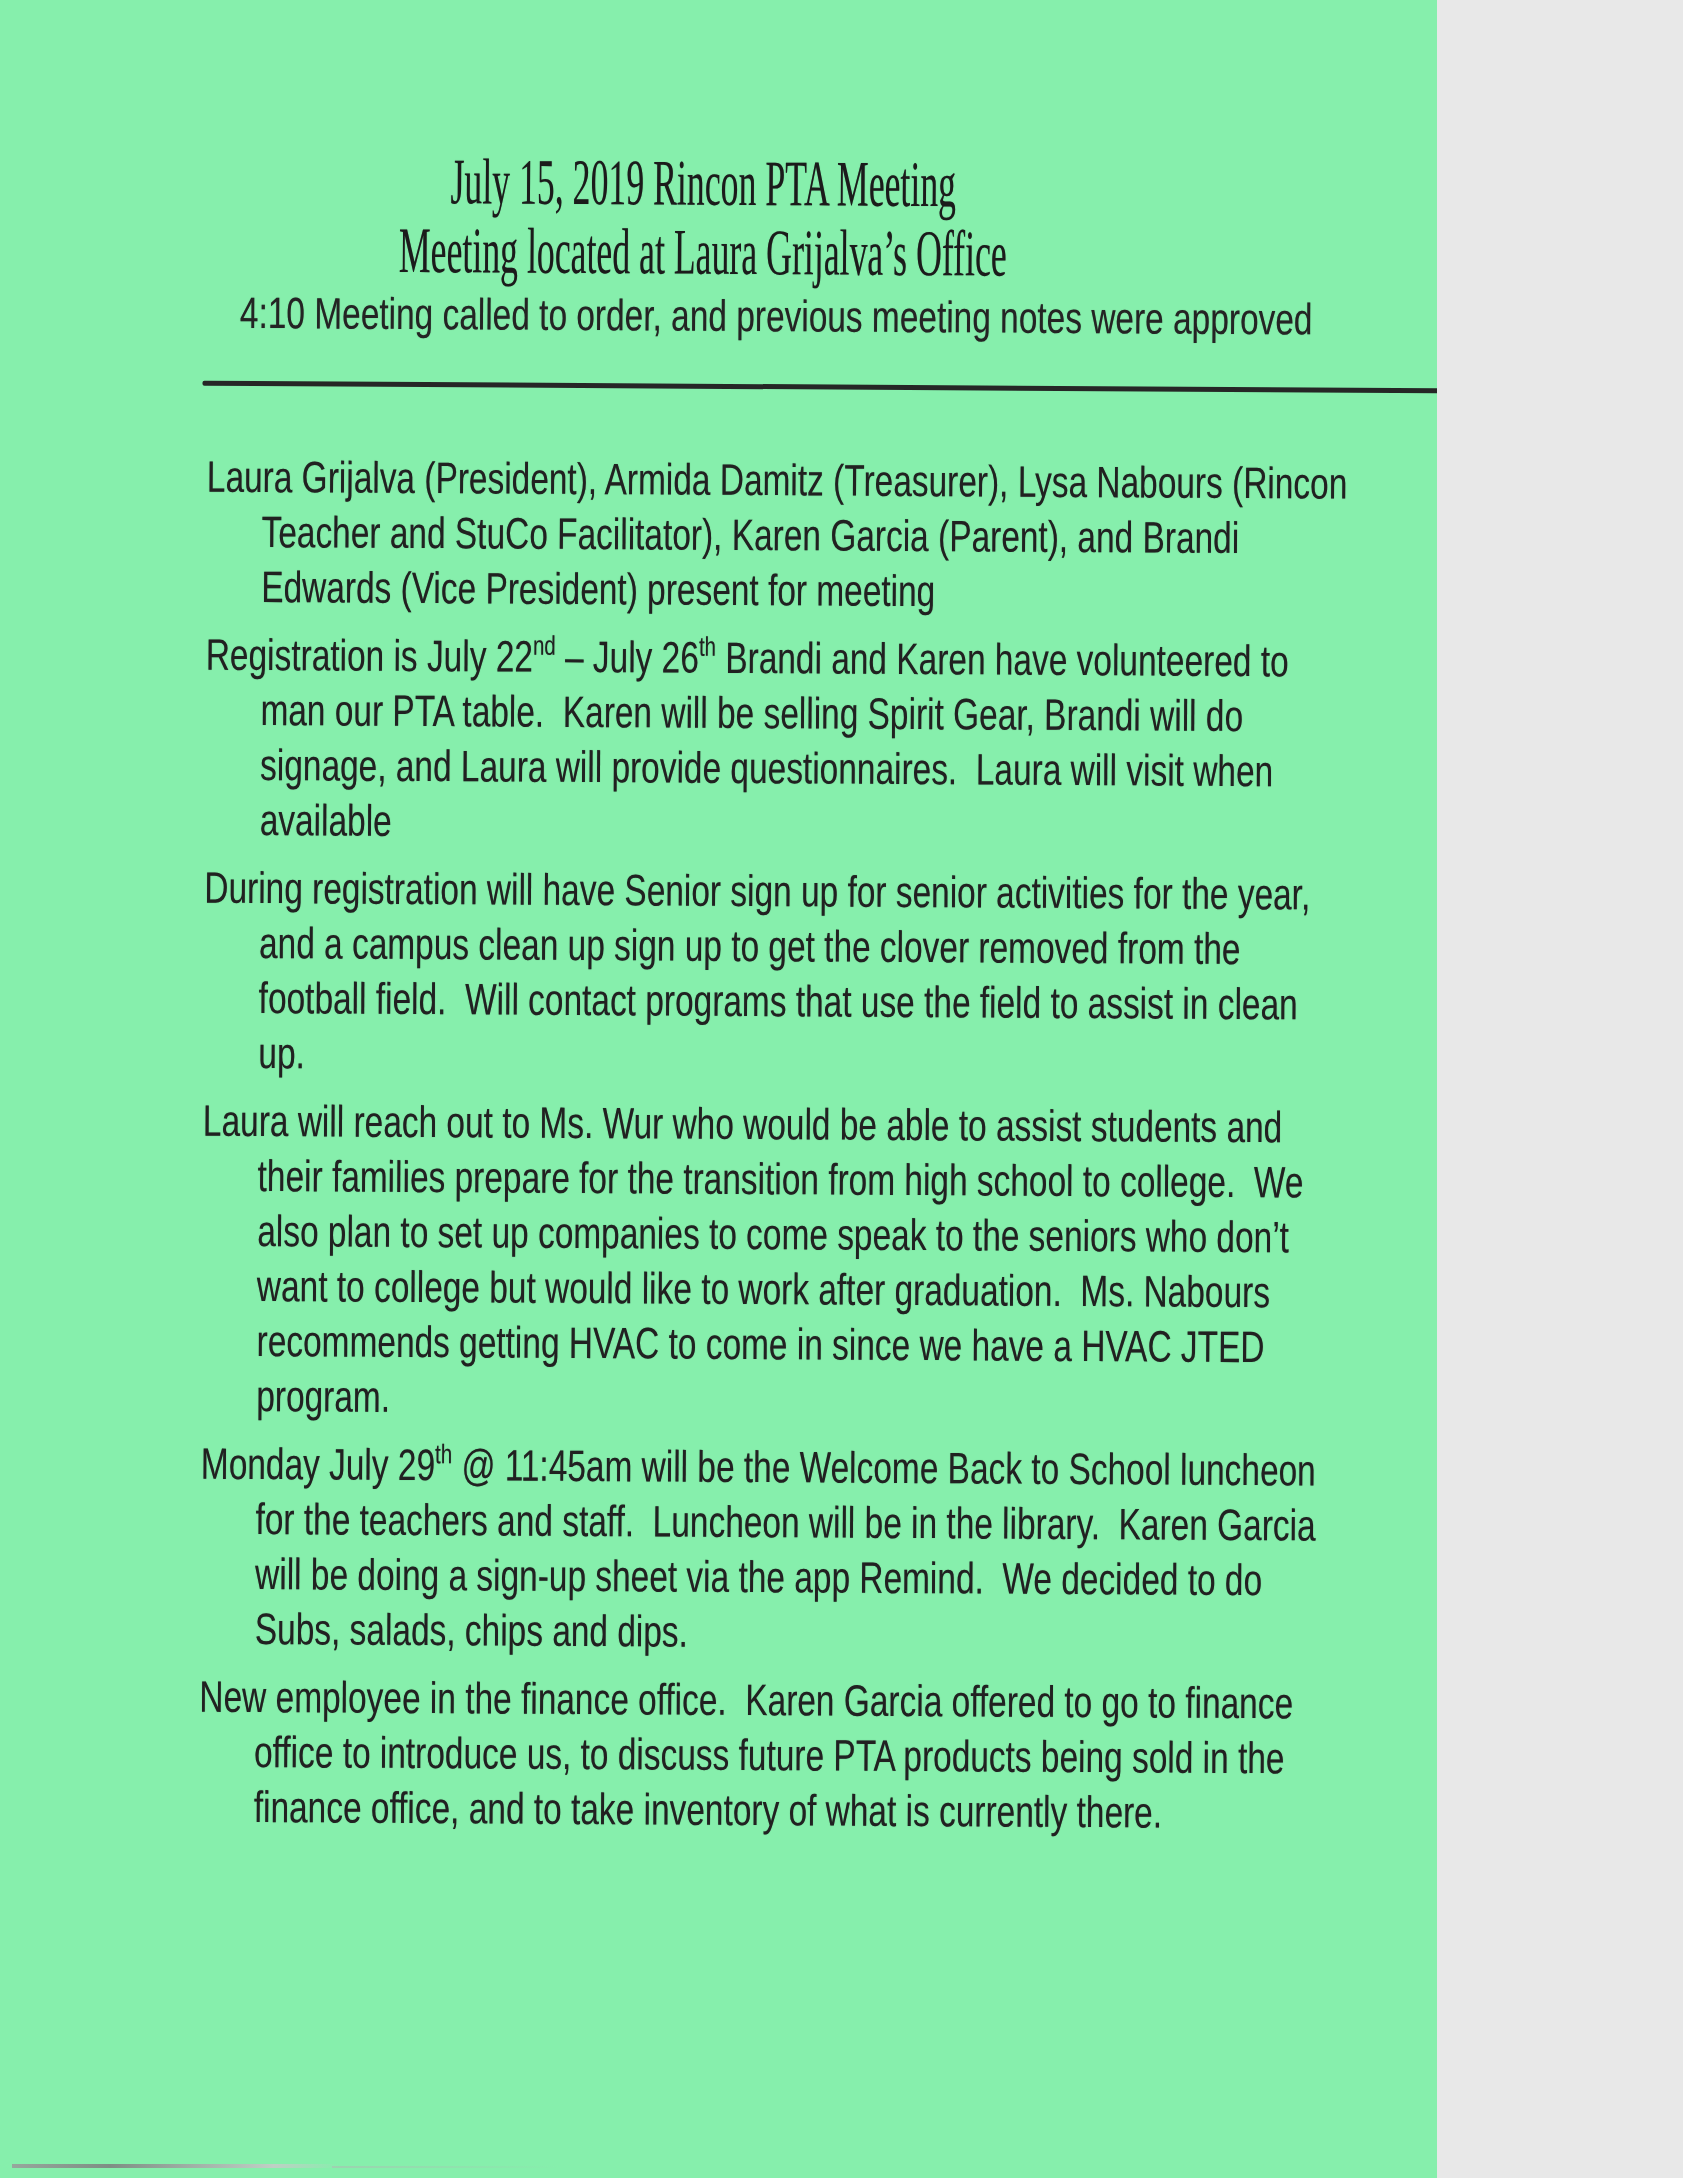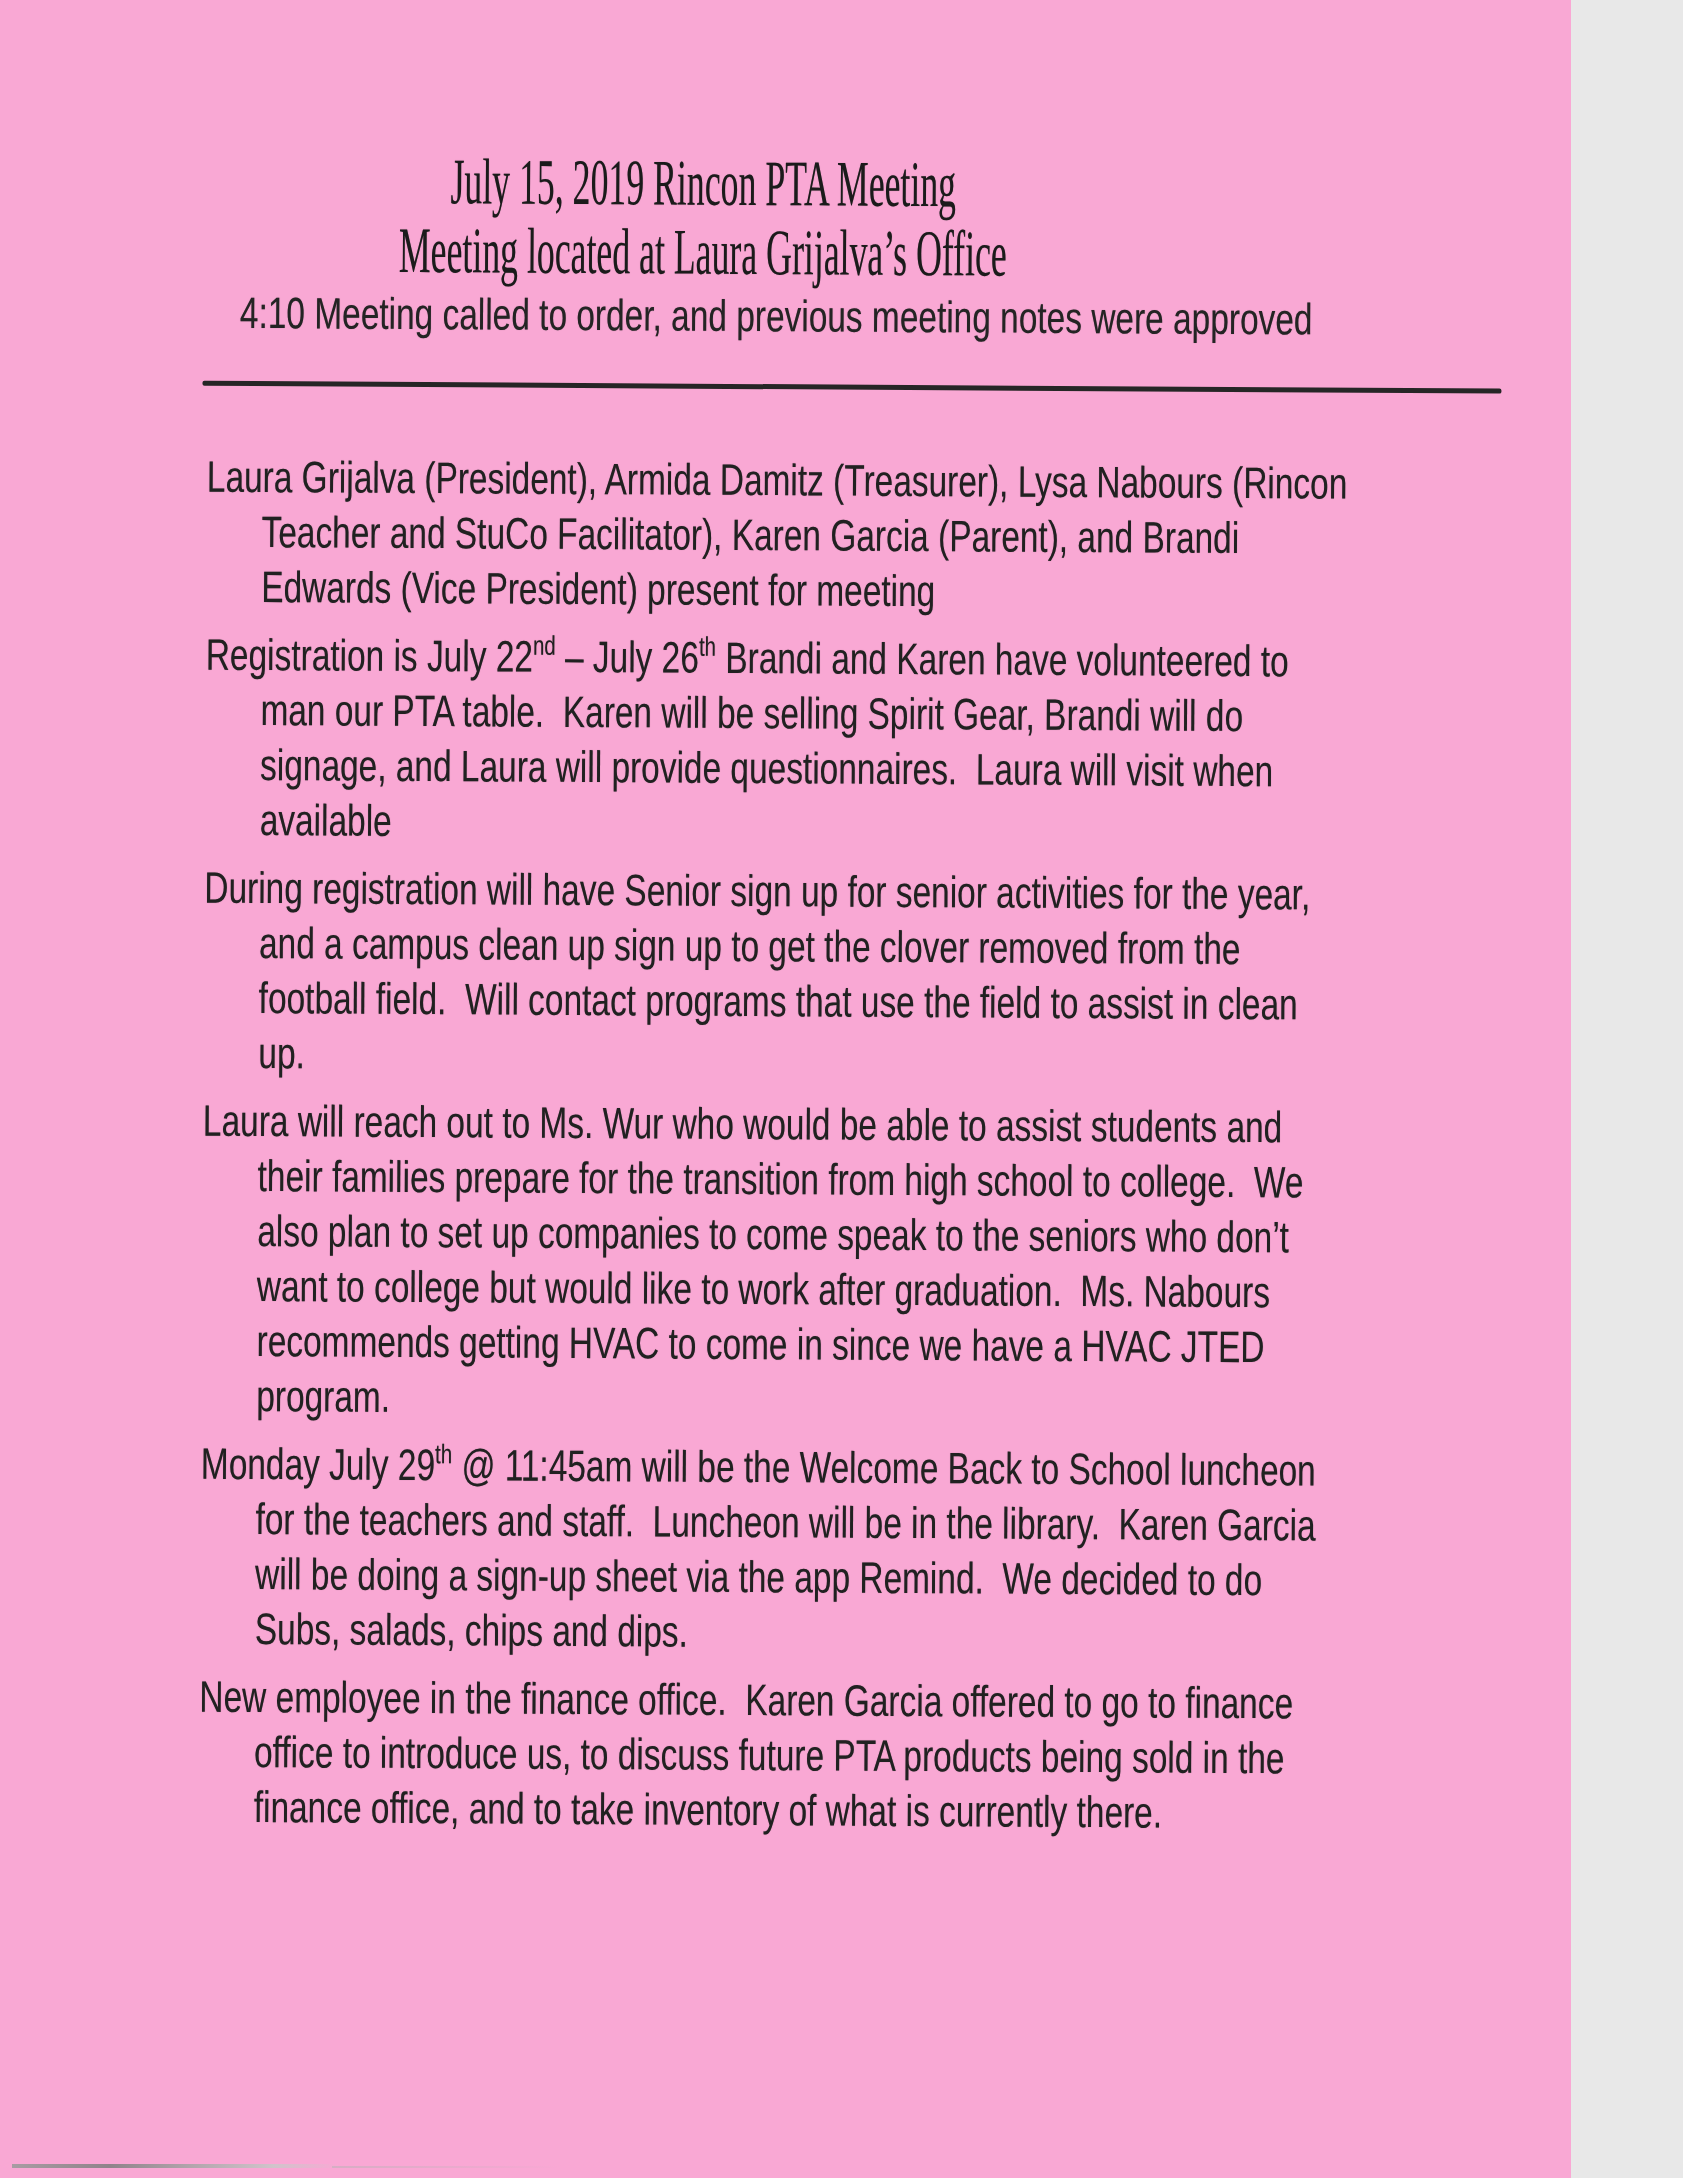--- a/index.html
+++ b/index.html
@@ -2,23 +2,23 @@
 <html><head>
 <meta charset="utf-8">
 <style>
   html, body {
     margin: 0;
     padding: 0;
     background: #e8e8e8;
   }
   .page {
     position: relative;
-    width: 1571px;
+    width: 1437px;
     height: 2178px;
-    background: #f9a8d4;
+    background: #86efac;
     overflow: hidden;
     font-family: "Liberation Sans", "DejaVu Sans", sans-serif;
     color: #212121;
   }
   .scan-rotate {
     position: absolute;
     left: 0; top: 0;
     width: 1683px; height: 2178px;
     transform: rotate(0.35deg);
     transform-origin: 416px 297px;

